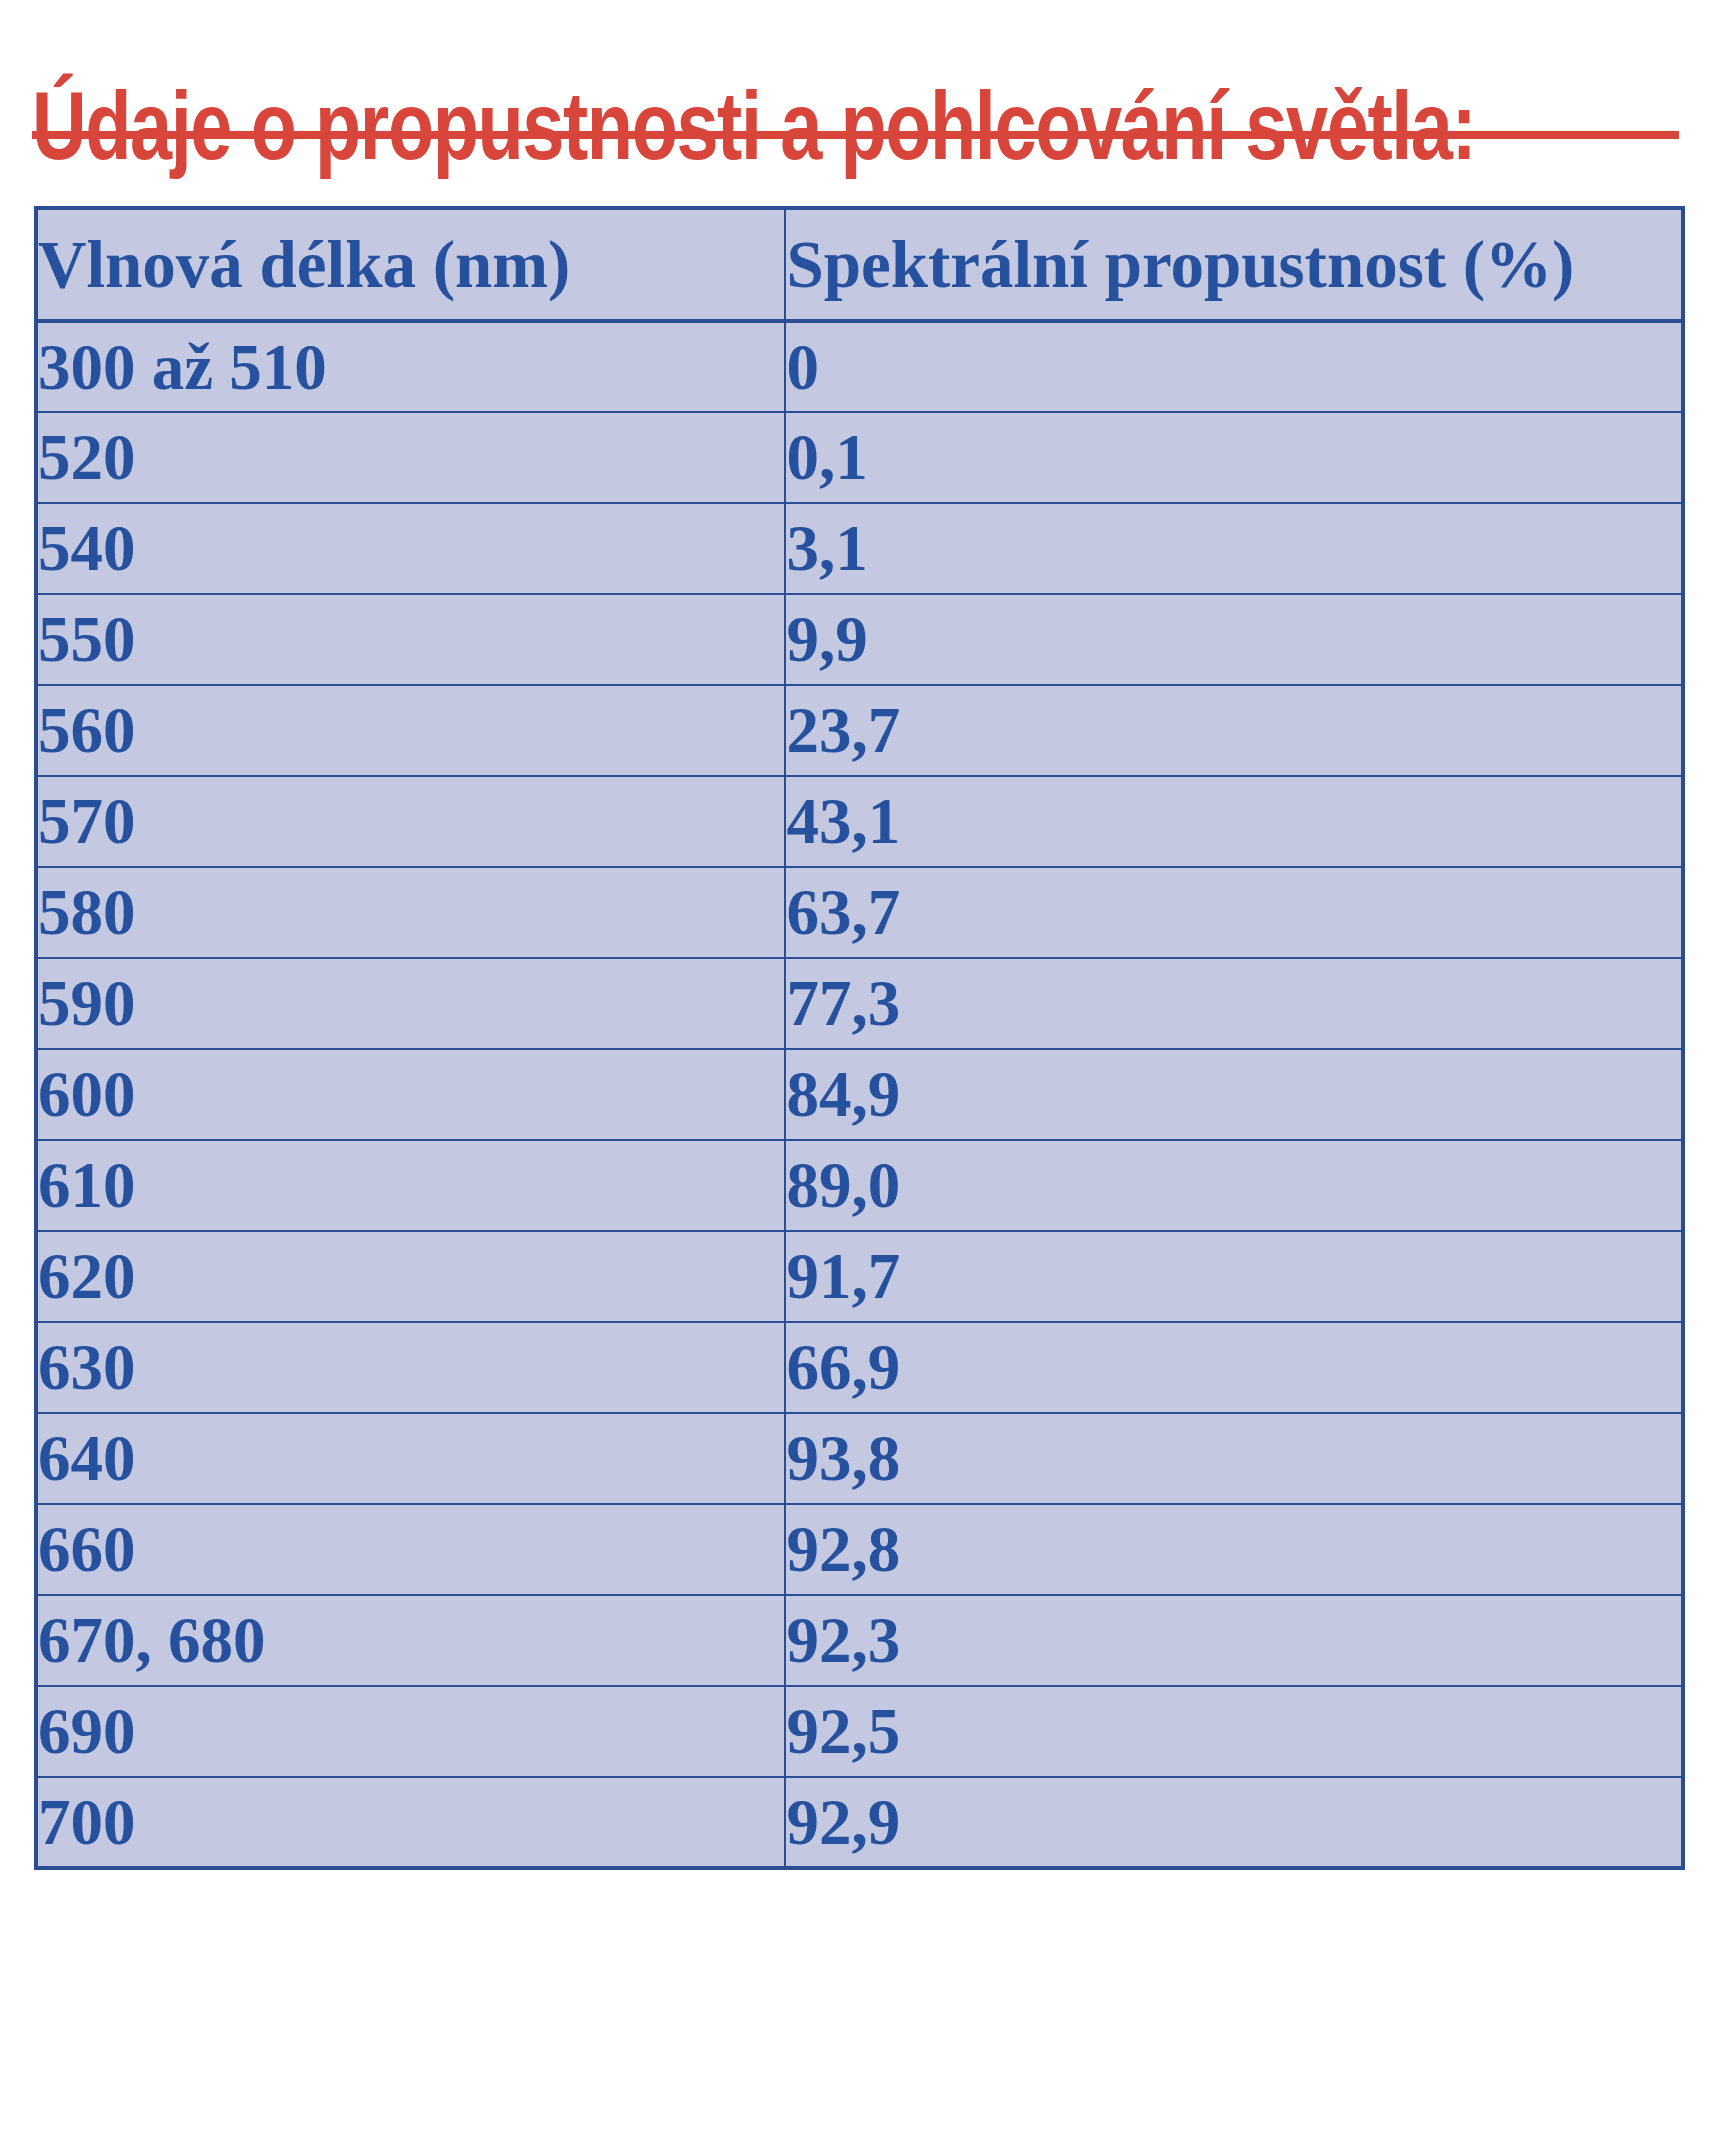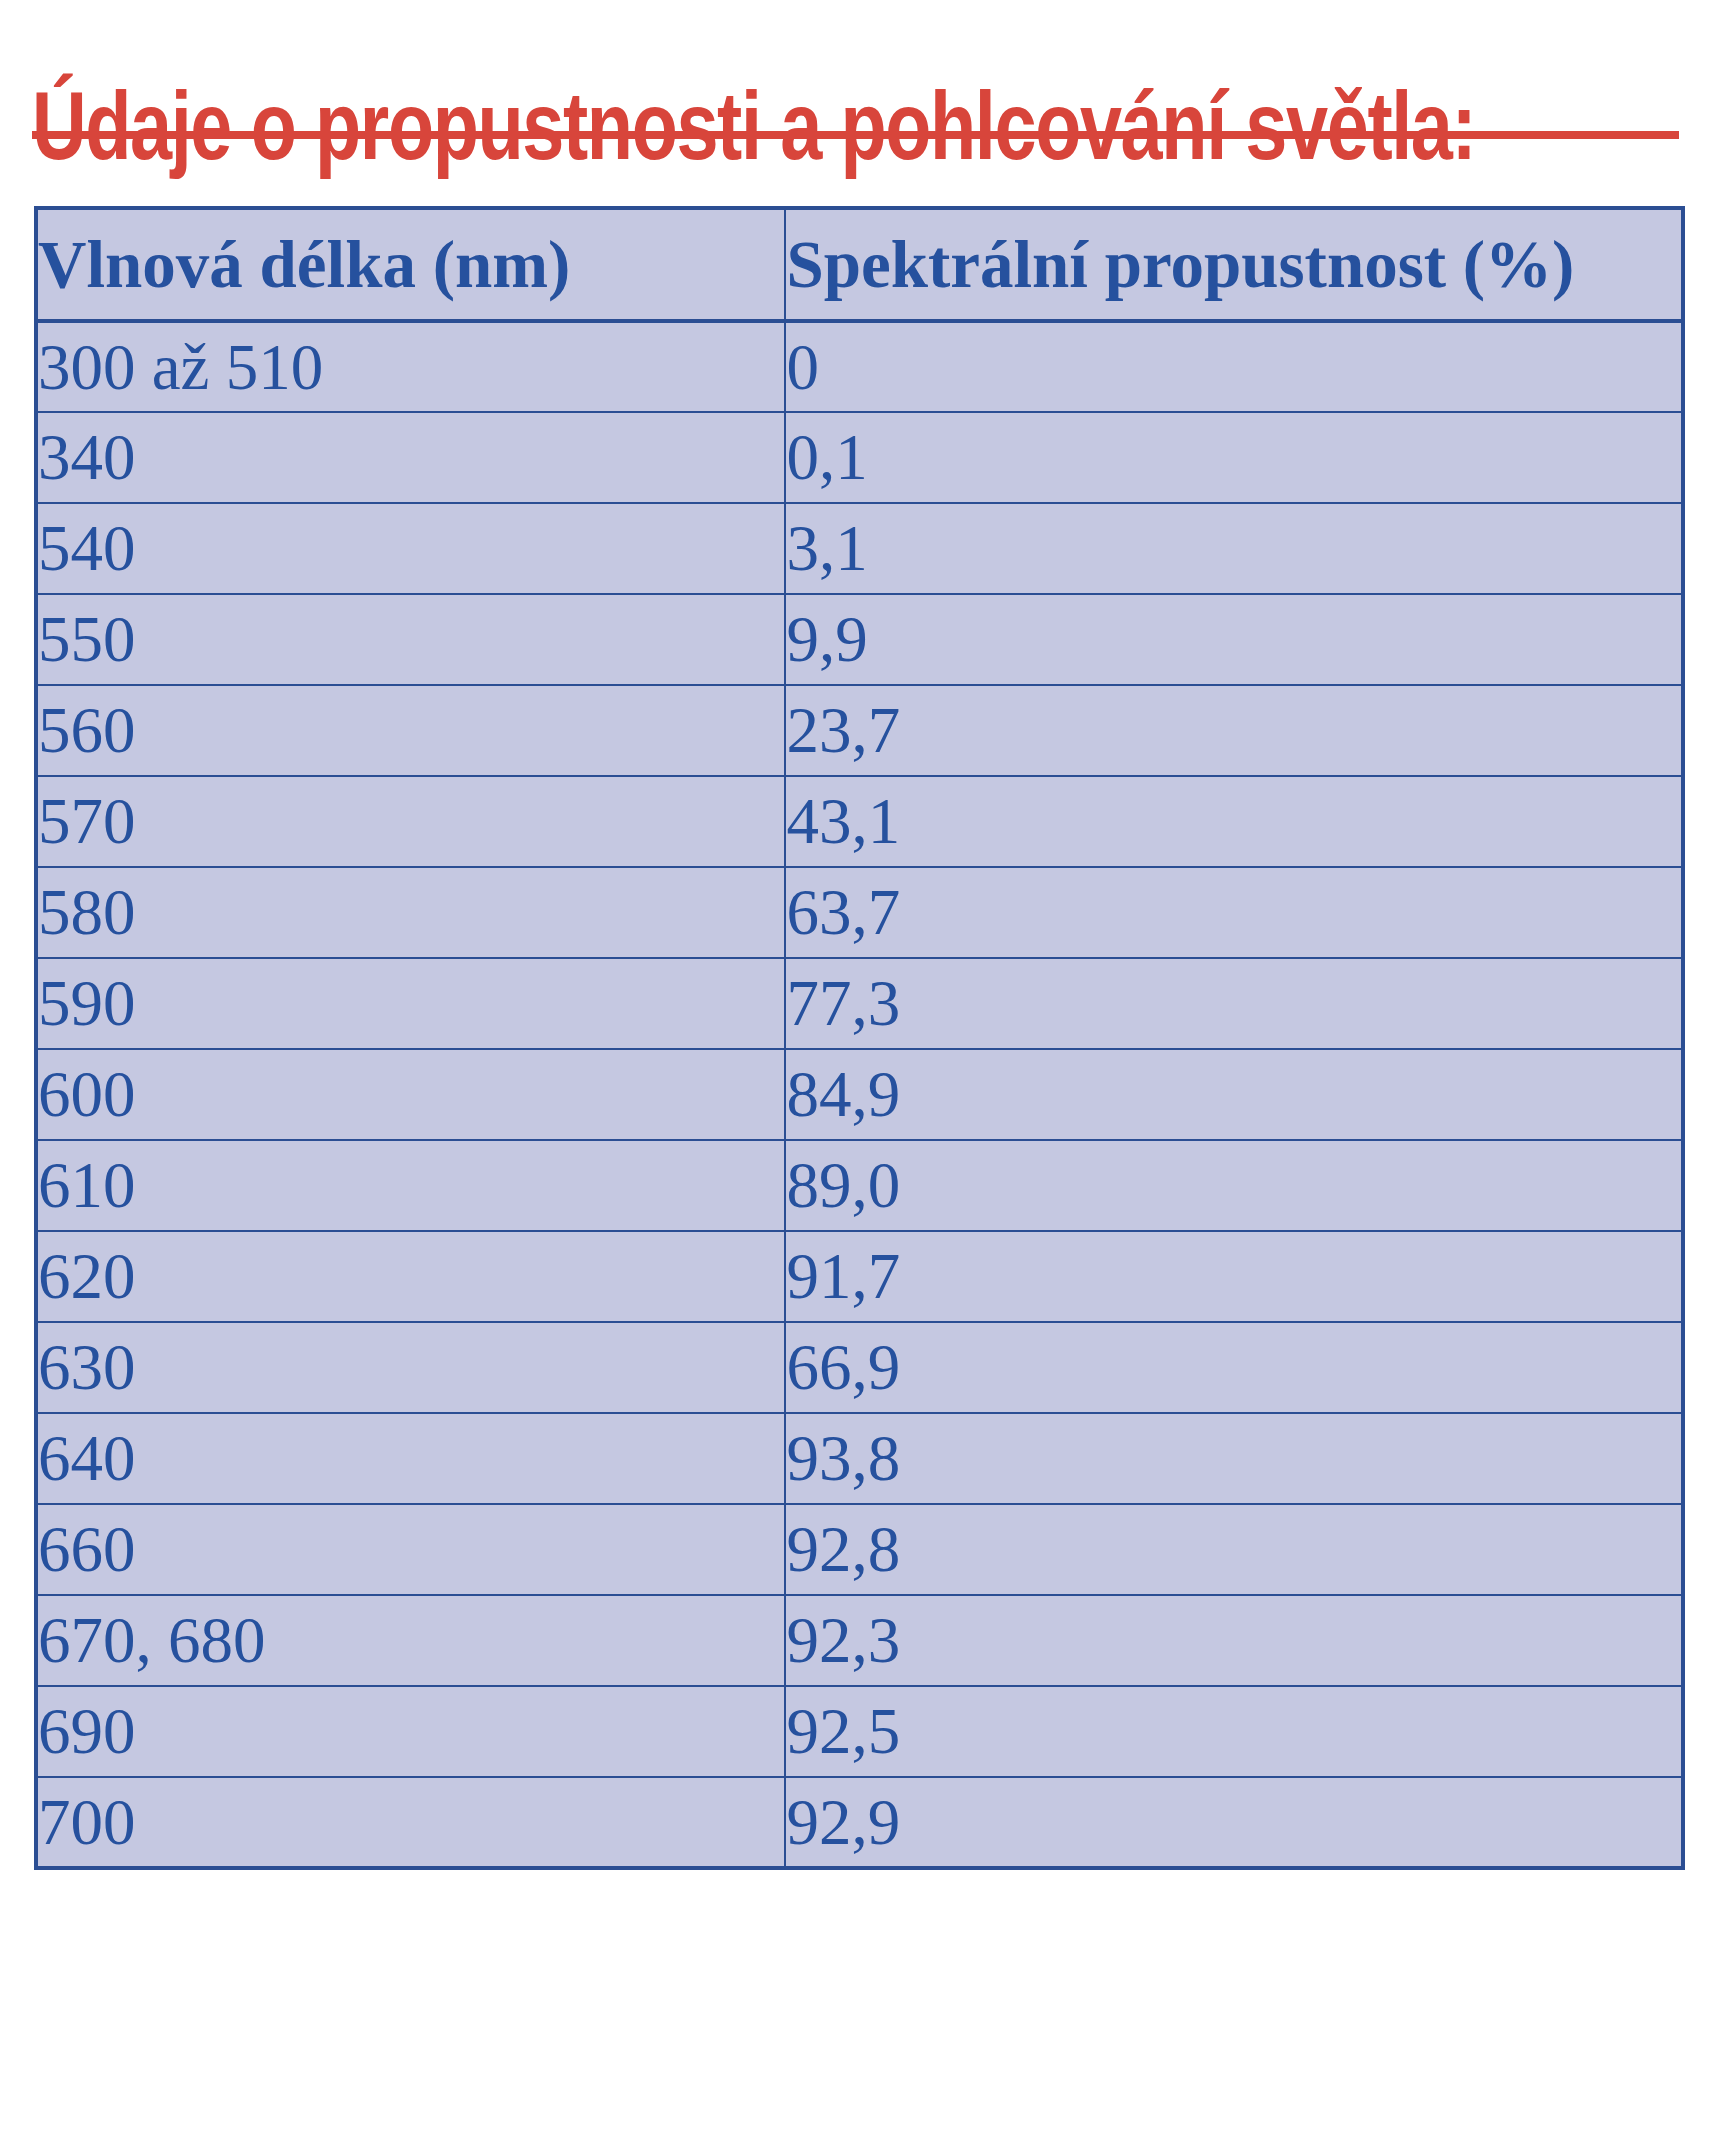--- a/index.html
+++ b/index.html
@@ -66,21 +66,21 @@
   }
   table.data-table thead tr { height: 113px; }
   table.data-table th {
     font-size: 67px;
     font-weight: 700;
     border-bottom-width: 4.5px;
   }
   table.data-table tbody tr { height: 91px; }
   table.data-table td {
     font-size: 65px;
-    font-weight: 400;
+    font-weight: 700;
   }
 </style>
 </head>
 <body>
 
 <h1 class="doc-title">Údaje o propustnosti a pohlcování světla:</h1>
 
 <div class="title-rule"></div>
 
 <table class="data-table">
@@ -93,21 +93,21 @@
       <th>Vlnová délka (nm)</th>
       <th>Spektrální propustnost (%)</th>
     </tr>
   </thead>
   <tbody>
       <tr>
         <td>300 až 510</td>
         <td>0</td>
       </tr>
       <tr>
-        <td>340</td>
+        <td>520</td>
         <td>0,1</td>
       </tr>
       <tr>
         <td>540</td>
         <td>3,1</td>
       </tr>
       <tr>
         <td>550</td>
         <td>9,9</td>
       </tr>

